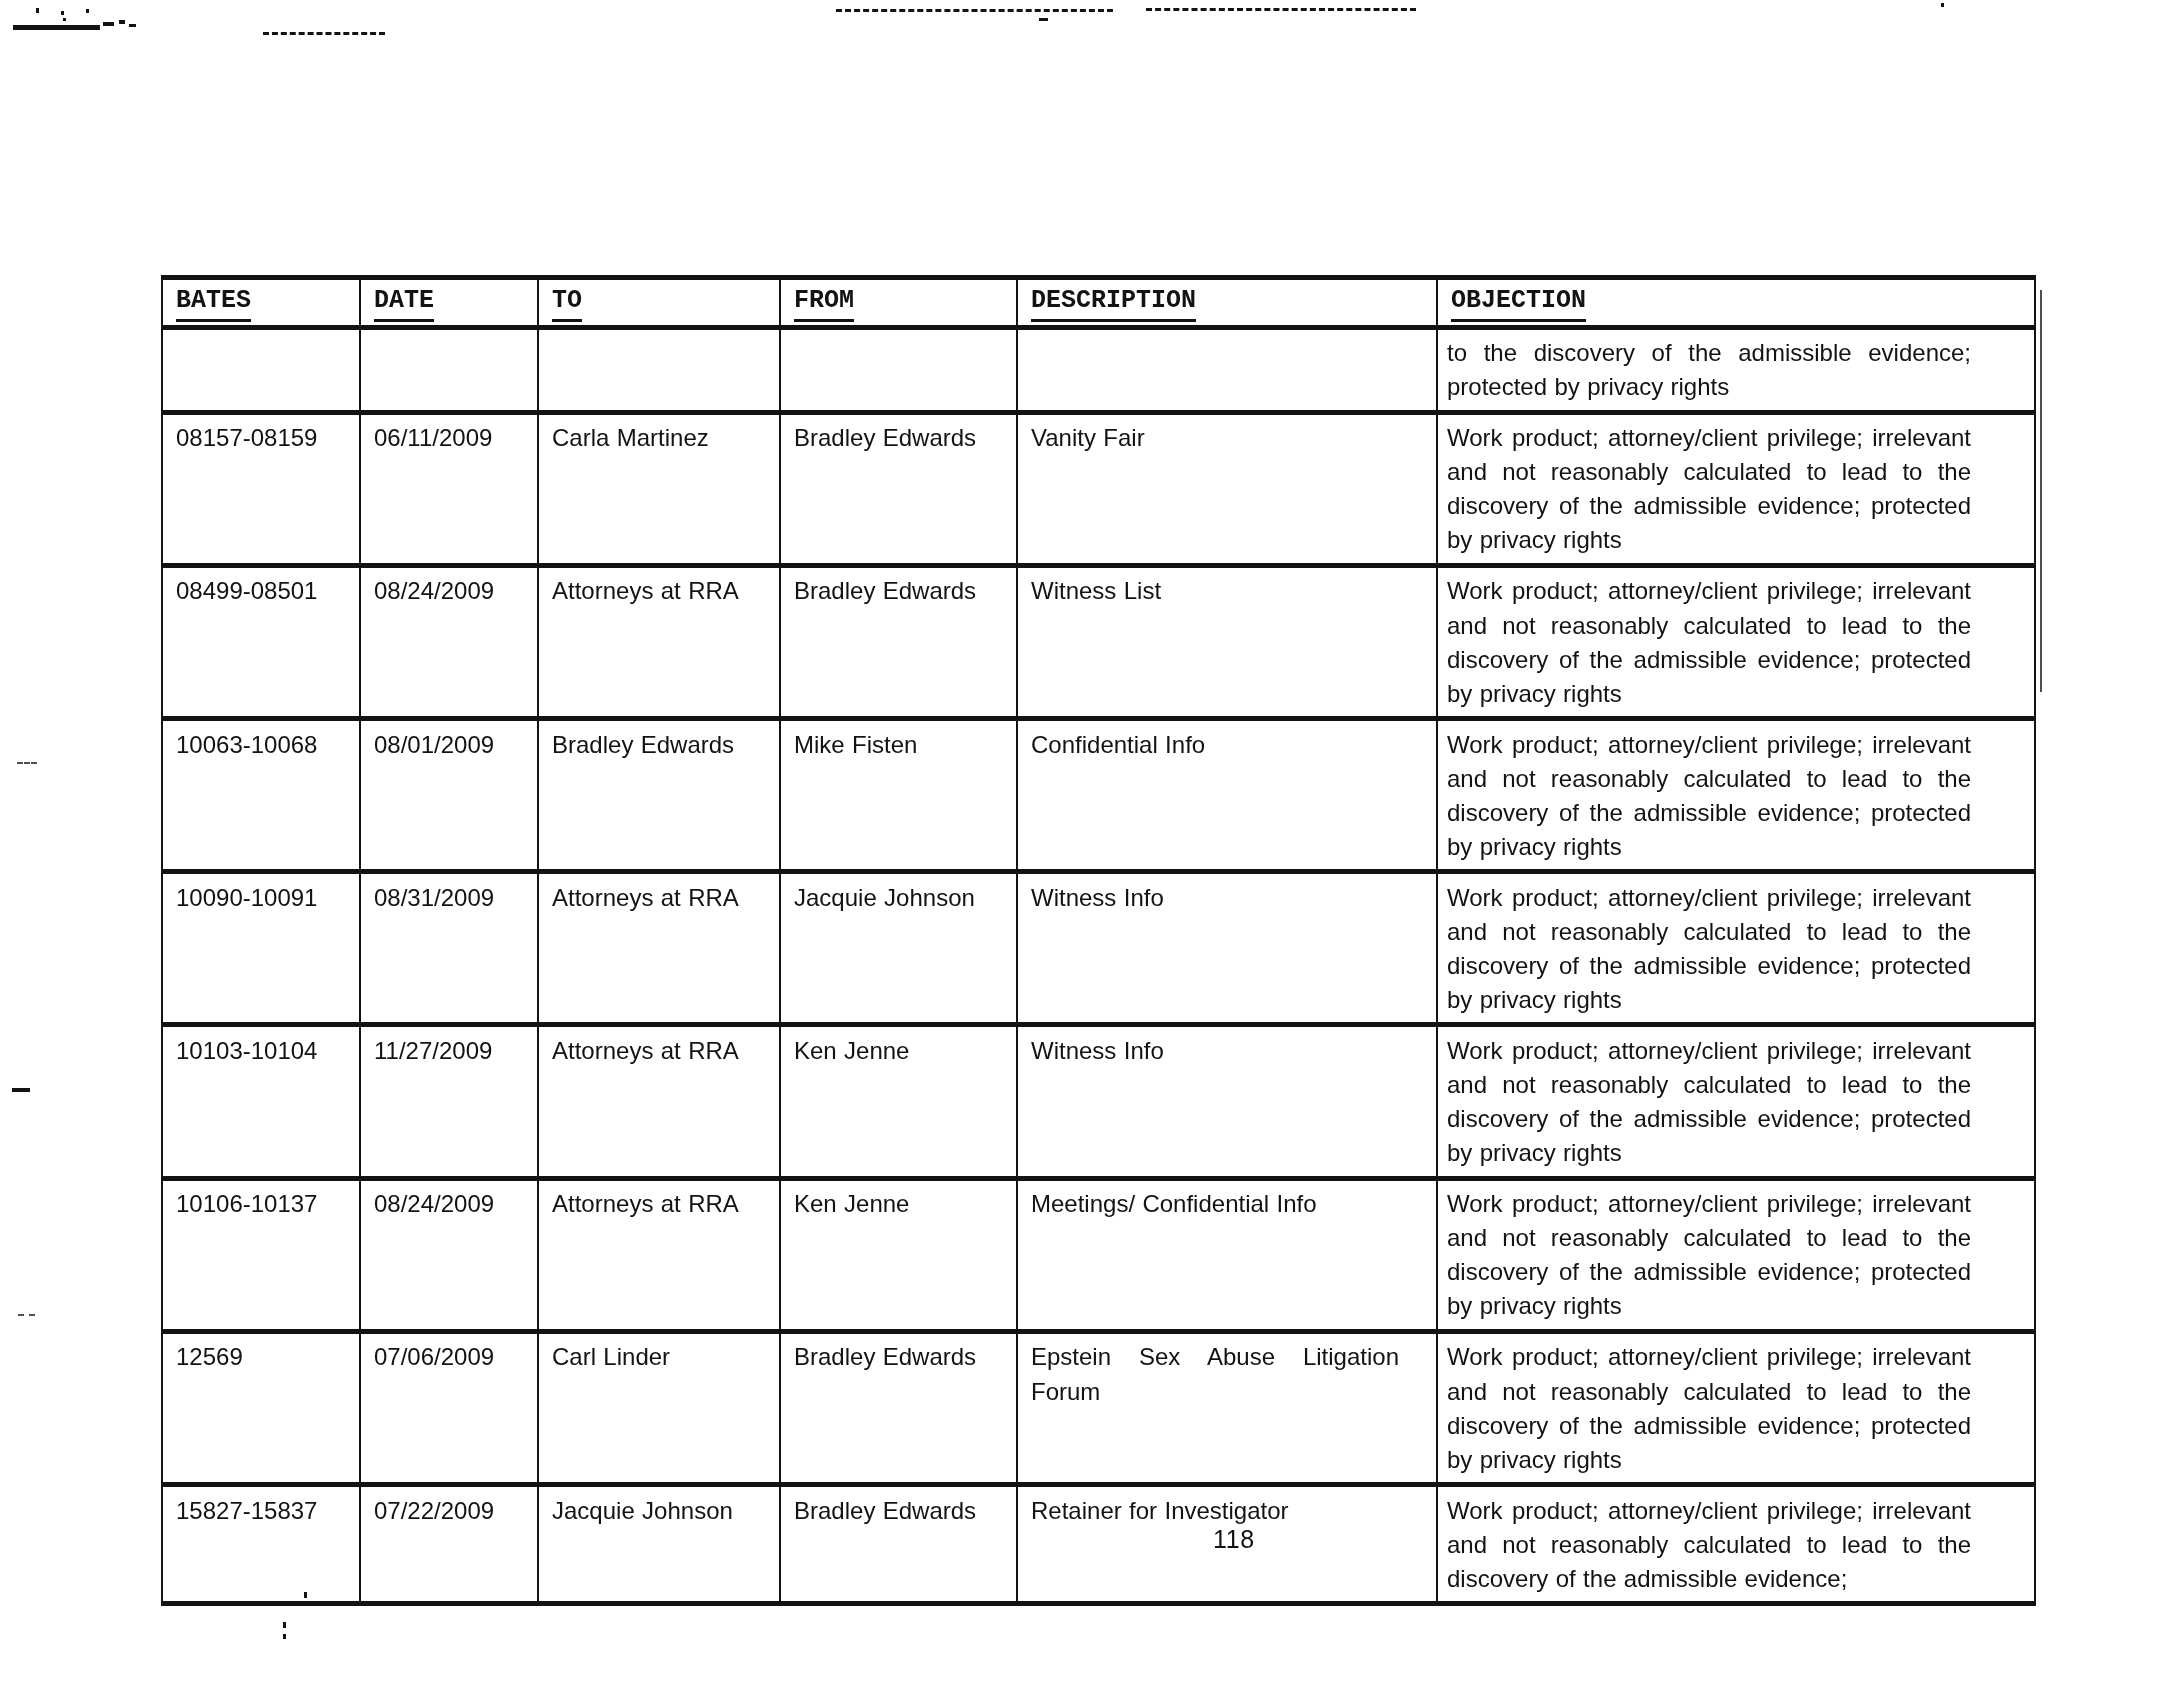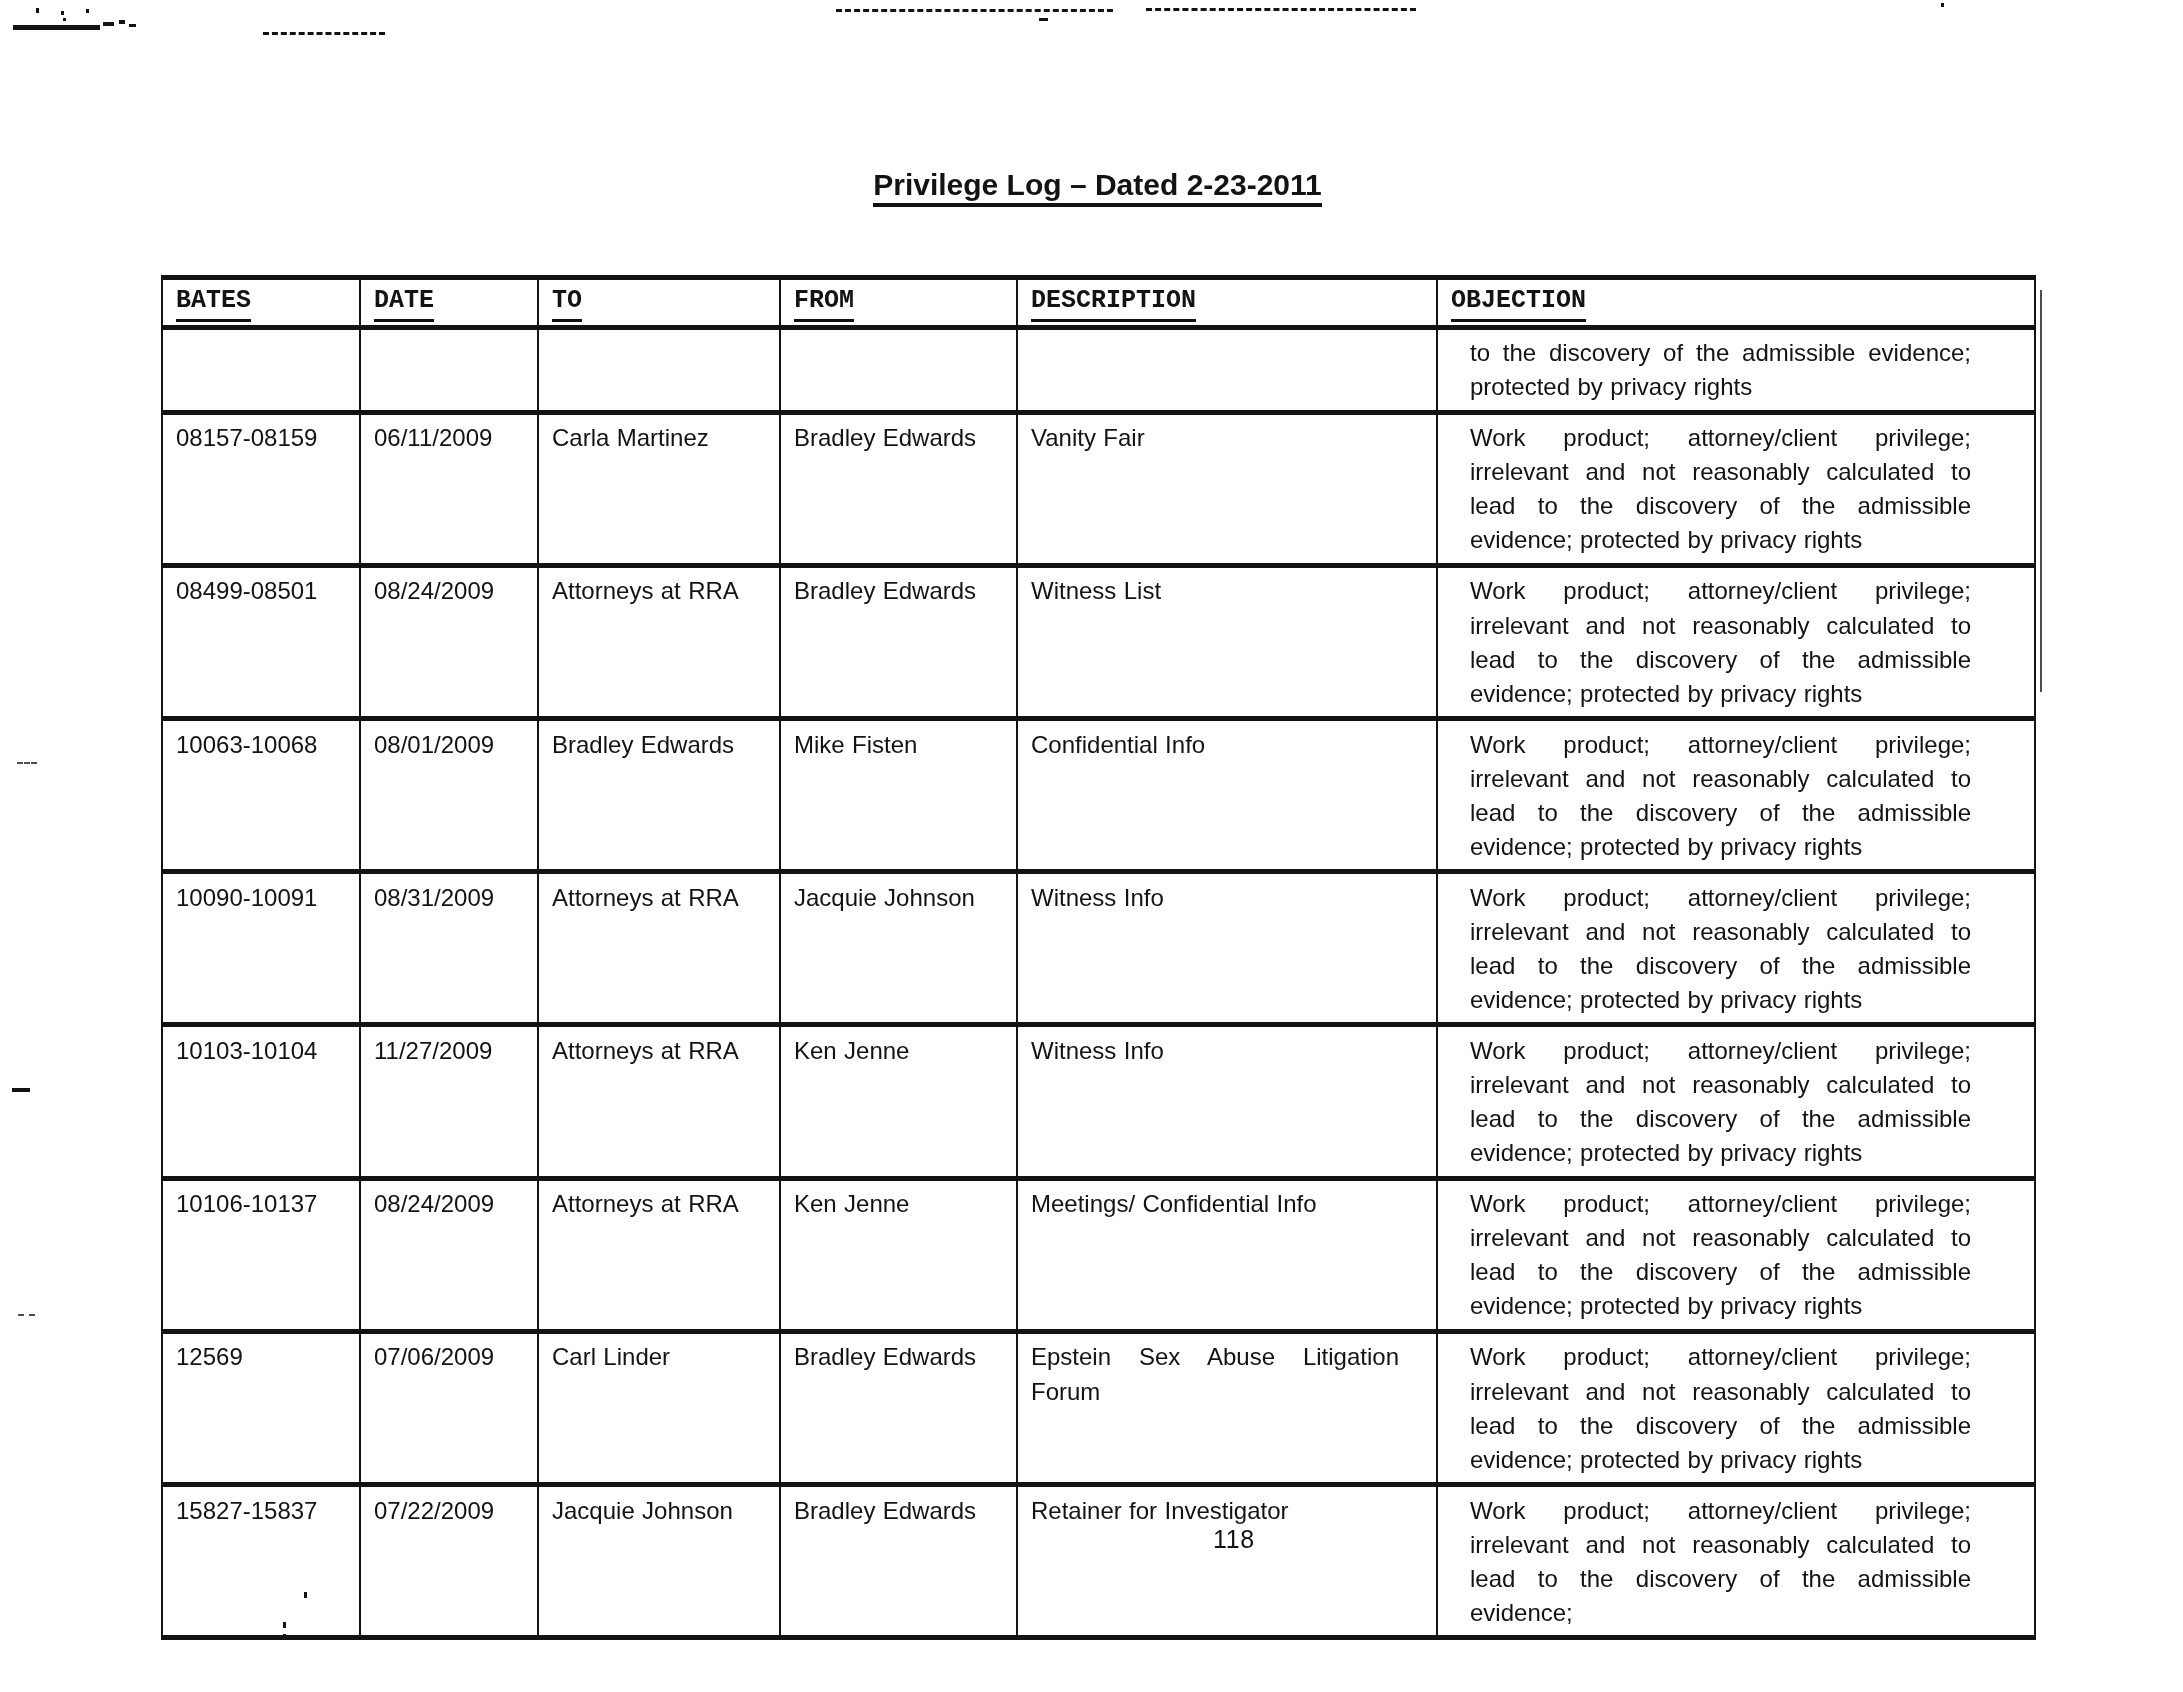--- a/index.html
+++ b/index.html
@@ -78,21 +78,21 @@
   .log-table td:nth-child(5) {
     text-align: justify;
     text-align-last: left;
     padding-right: 37px;
   }
   
   .log-table td:nth-child(6) {
     text-align: justify;
     text-align-last: left;
     padding-right: 63px;
-    padding-left: 32px;
+    padding-left: 9px;
   }
   tr.row-cont { height: 78px; }
   tr.row-std  { height: 142px; }
   tr.row-last { height: 104px; }
 
   
   .page-number {
     position: absolute;
     left: 161px;
     top: 1525px;
@@ -129,23 +129,20 @@
     <div class="art-dash art-faint" style="left:16.5px; top:762px; width:20px; border-top-width:2.6px;"></div>
     <div class="art" style="left:12px; top:1088px; width:18.4px; height:4px;"></div>
     <div class="art-dash art-faint" style="left:18.4px; top:1314px; width:17px; border-top-width:2.6px;"></div>
     <div class="art art-faint" style="left:2040px; top:290px; width:2px; height:402px;"></div>
     <div class="art" style="left:304px; top:1592px; width:3.3px; height:6px;"></div>
     <div class="art" style="left:283px; top:1622px; width:3.3px; height:6px;"></div>
     <div class="art" style="left:283px; top:1634px; width:3.3px; height:4.6px;"></div>
   </div>
 
   <div class="doc-header">
-    <div class="title-line">
-      <span class="title-underline">Privilege Log – Dated 2-23-2011</span>
-    </div>
   </div>
 
   <table class="log-table">
     <colgroup>
       <col style="width:198px">
       <col style="width:178px">
       <col style="width:242px">
       <col style="width:237px">
       <col style="width:420px">
       <col style="width:598px">

